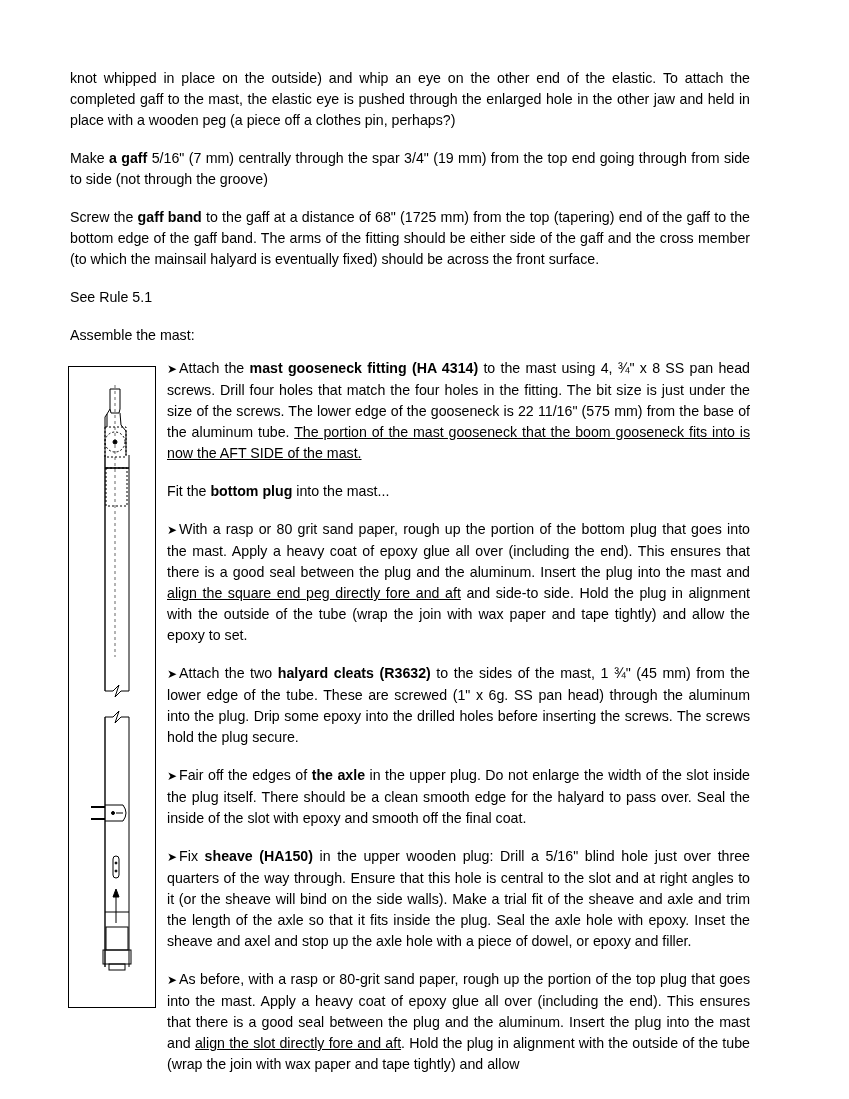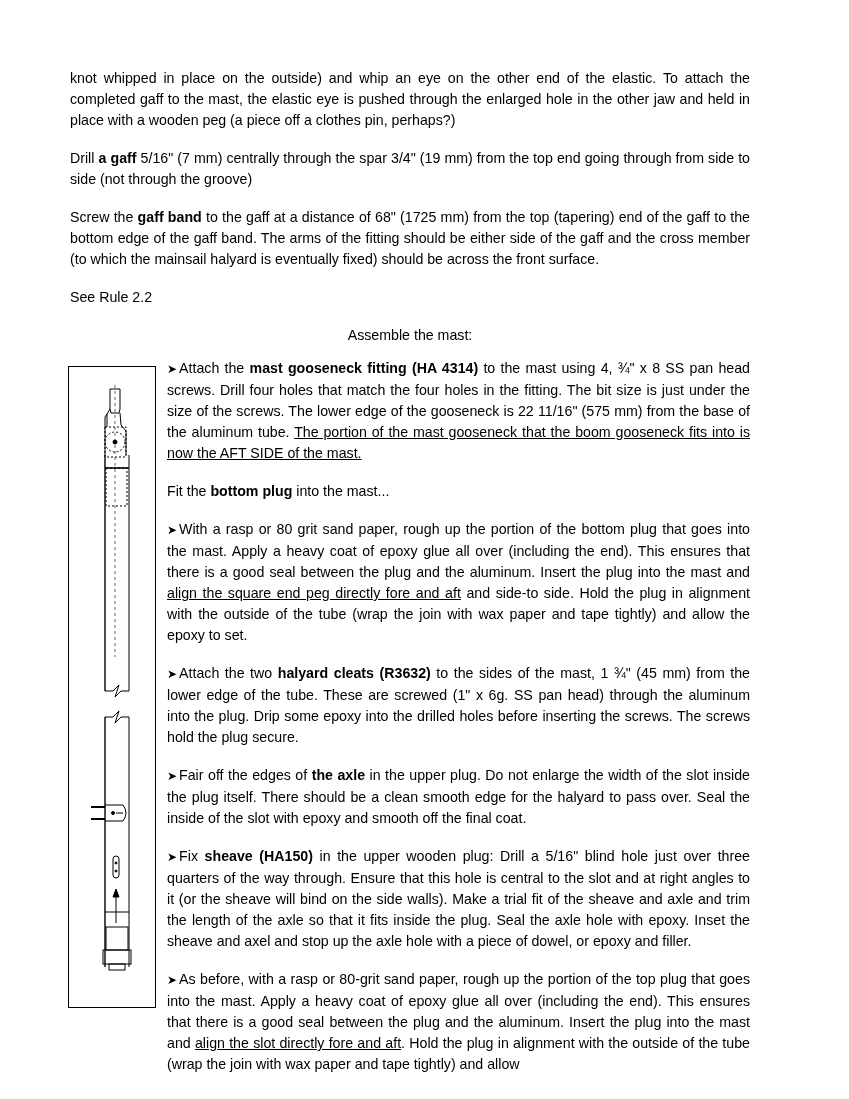--- a/index.html
+++ b/index.html
@@ -17,26 +17,26 @@
   .bullet { font-size: 12px; margin-right: 2px; }
   b { font-weight: bold; text-align: center; }
   u { text-decoration: underline; }
 </style>
 </head>
 <body>
 
 <div class="page">
   <div id="intro">
       <p><span>knot whipped in place on the outside) and whip an eye on the other end of the elastic. To attach the completed gaff to the mast, the elastic eye is pushed through the enlarged hole in the other jaw and held in place with a wooden peg (a piece off a clothes pin, perhaps?)</span></p>
-      <p><span>Drill </span><b>a gaff</b><span> 5/16" (7 mm) centrally through the spar 3/4" (19 mm) from the top end going through from side to side (not through the groove)</span></p>
+      <p><span>Make </span><b>a gaff</b><span> 5/16" (7 mm) centrally through the spar 3/4" (19 mm) from the top end going through from side to side (not through the groove)</span></p>
       <p><span>Screw the </span><b>gaff band</b><span> to the gaff at a distance of 68" (1725 mm) from the top (tapering) end of the gaff to the bottom edge of the gaff band. The arms of the fitting should be either side of the gaff and the cross member (to which the mainsail halyard is eventually fixed) should be across the front surface.</span></p>
     </div>
 
-  <p style="text-align:left;">See Rule 2.2</p>
-  <p style="text-align:center; margin-bottom:12px;">Assemble the mast:</p>
+  <p style="text-align:left;">See Rule 5.1</p>
+  <p style="text-align:left; margin-bottom:12px;">Assemble the mast:</p>
 
   <div class="section-wrap">
     <div class="figure-box">
       <svg width="88" height="642" viewBox="0 0 88 642">
         <g fill="none" stroke="#000" stroke-width="1">
 
           <line x1="46" y1="18" x2="46" y2="290" stroke-dasharray="3,3" stroke-width="0.6"></line>
           <path d="M41 22 L41 42 L38 47 L38 60"></path>
           <path d="M51 22 L51 42"></path>
           <path d="M41 22 L51 22"></path>

